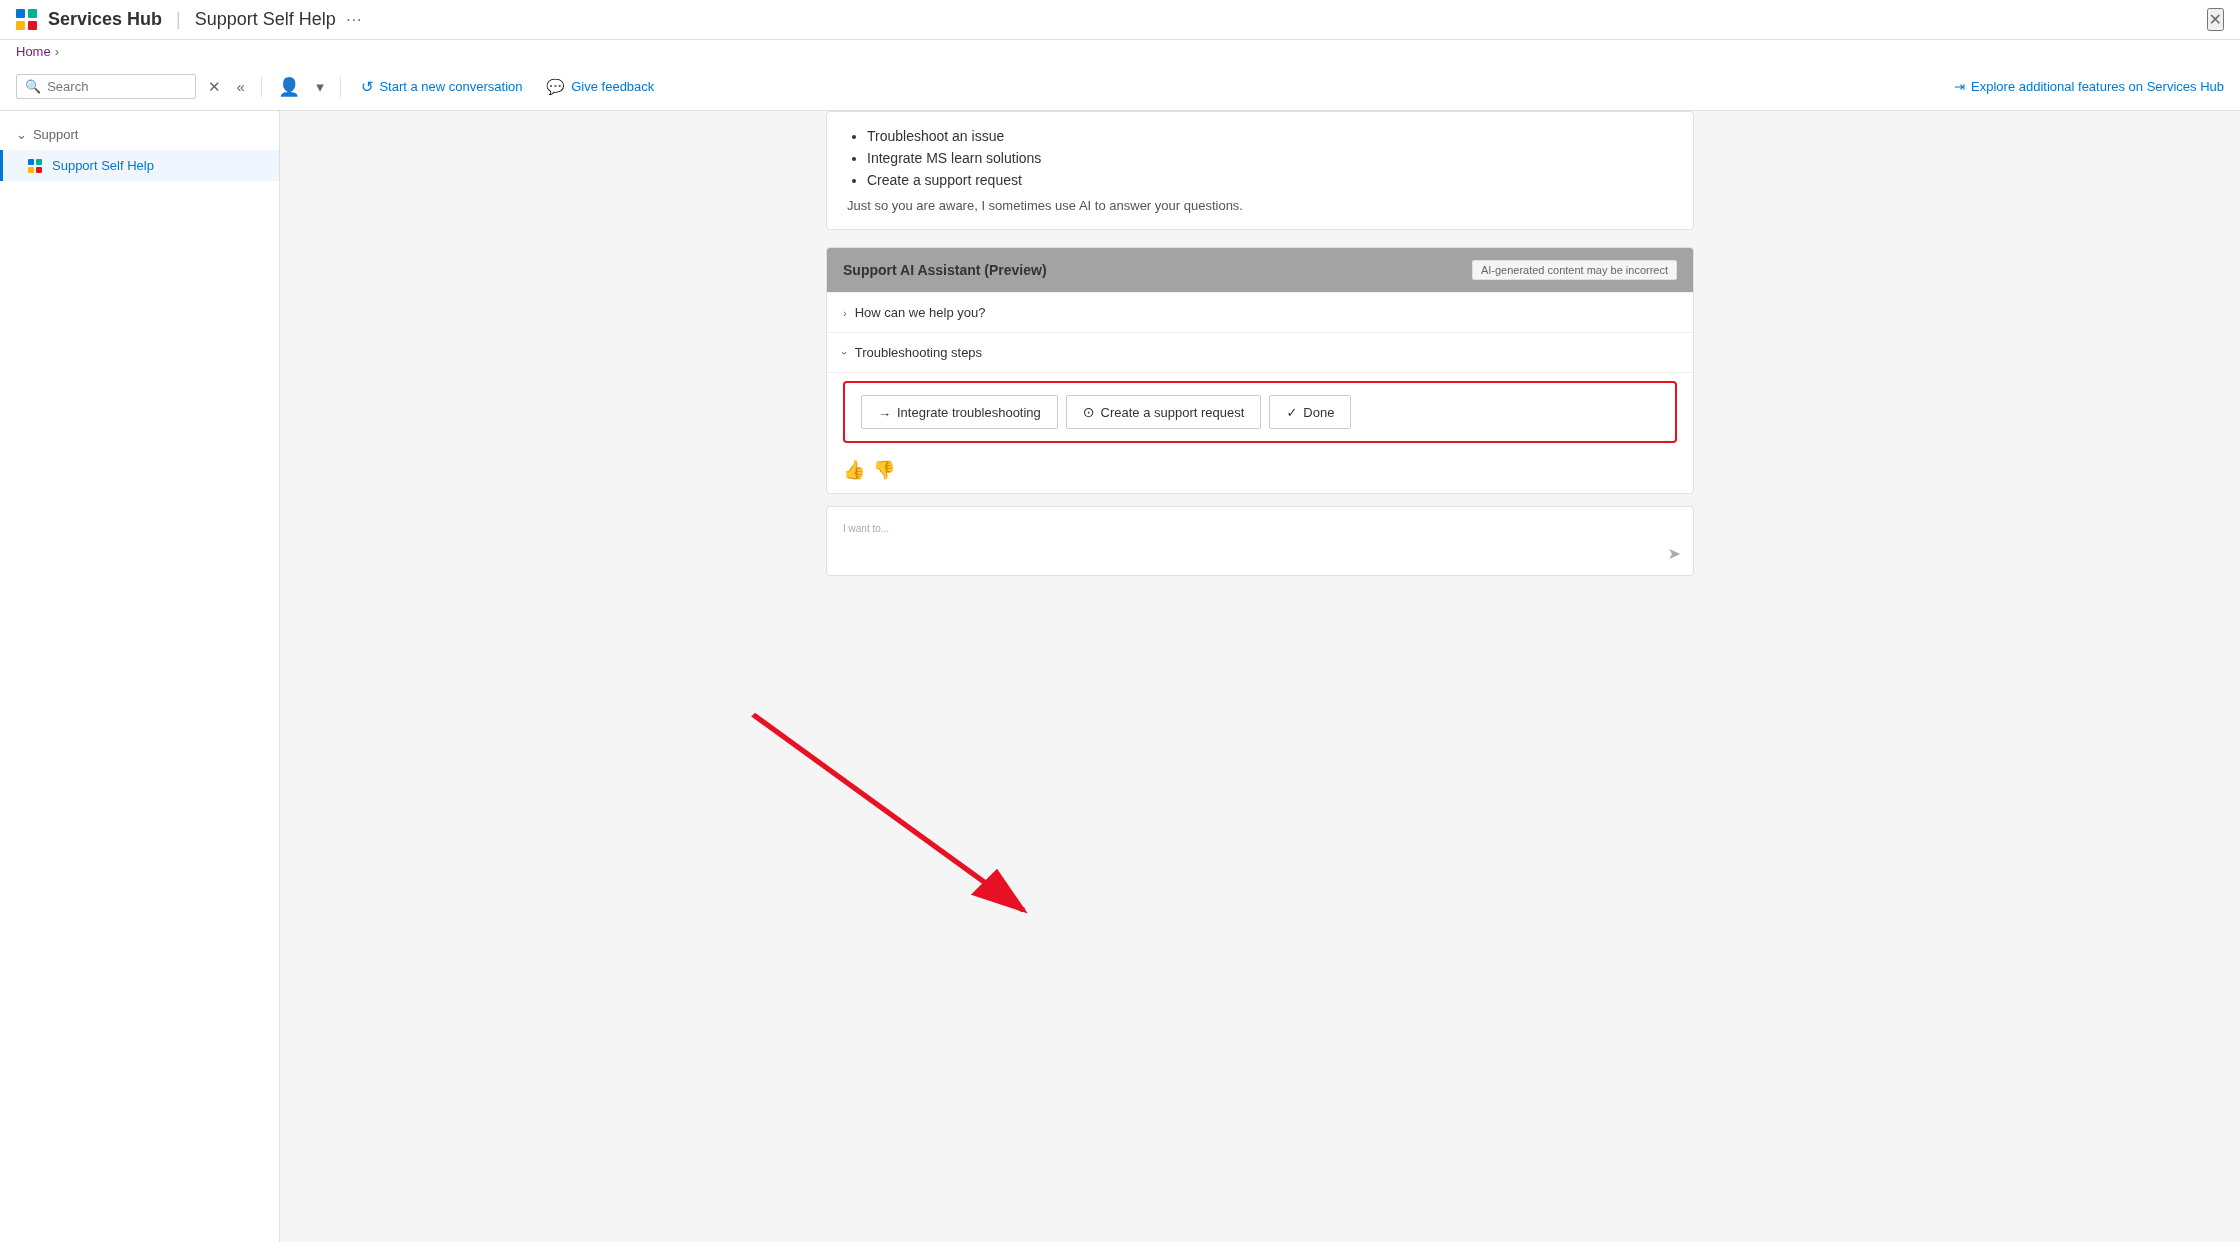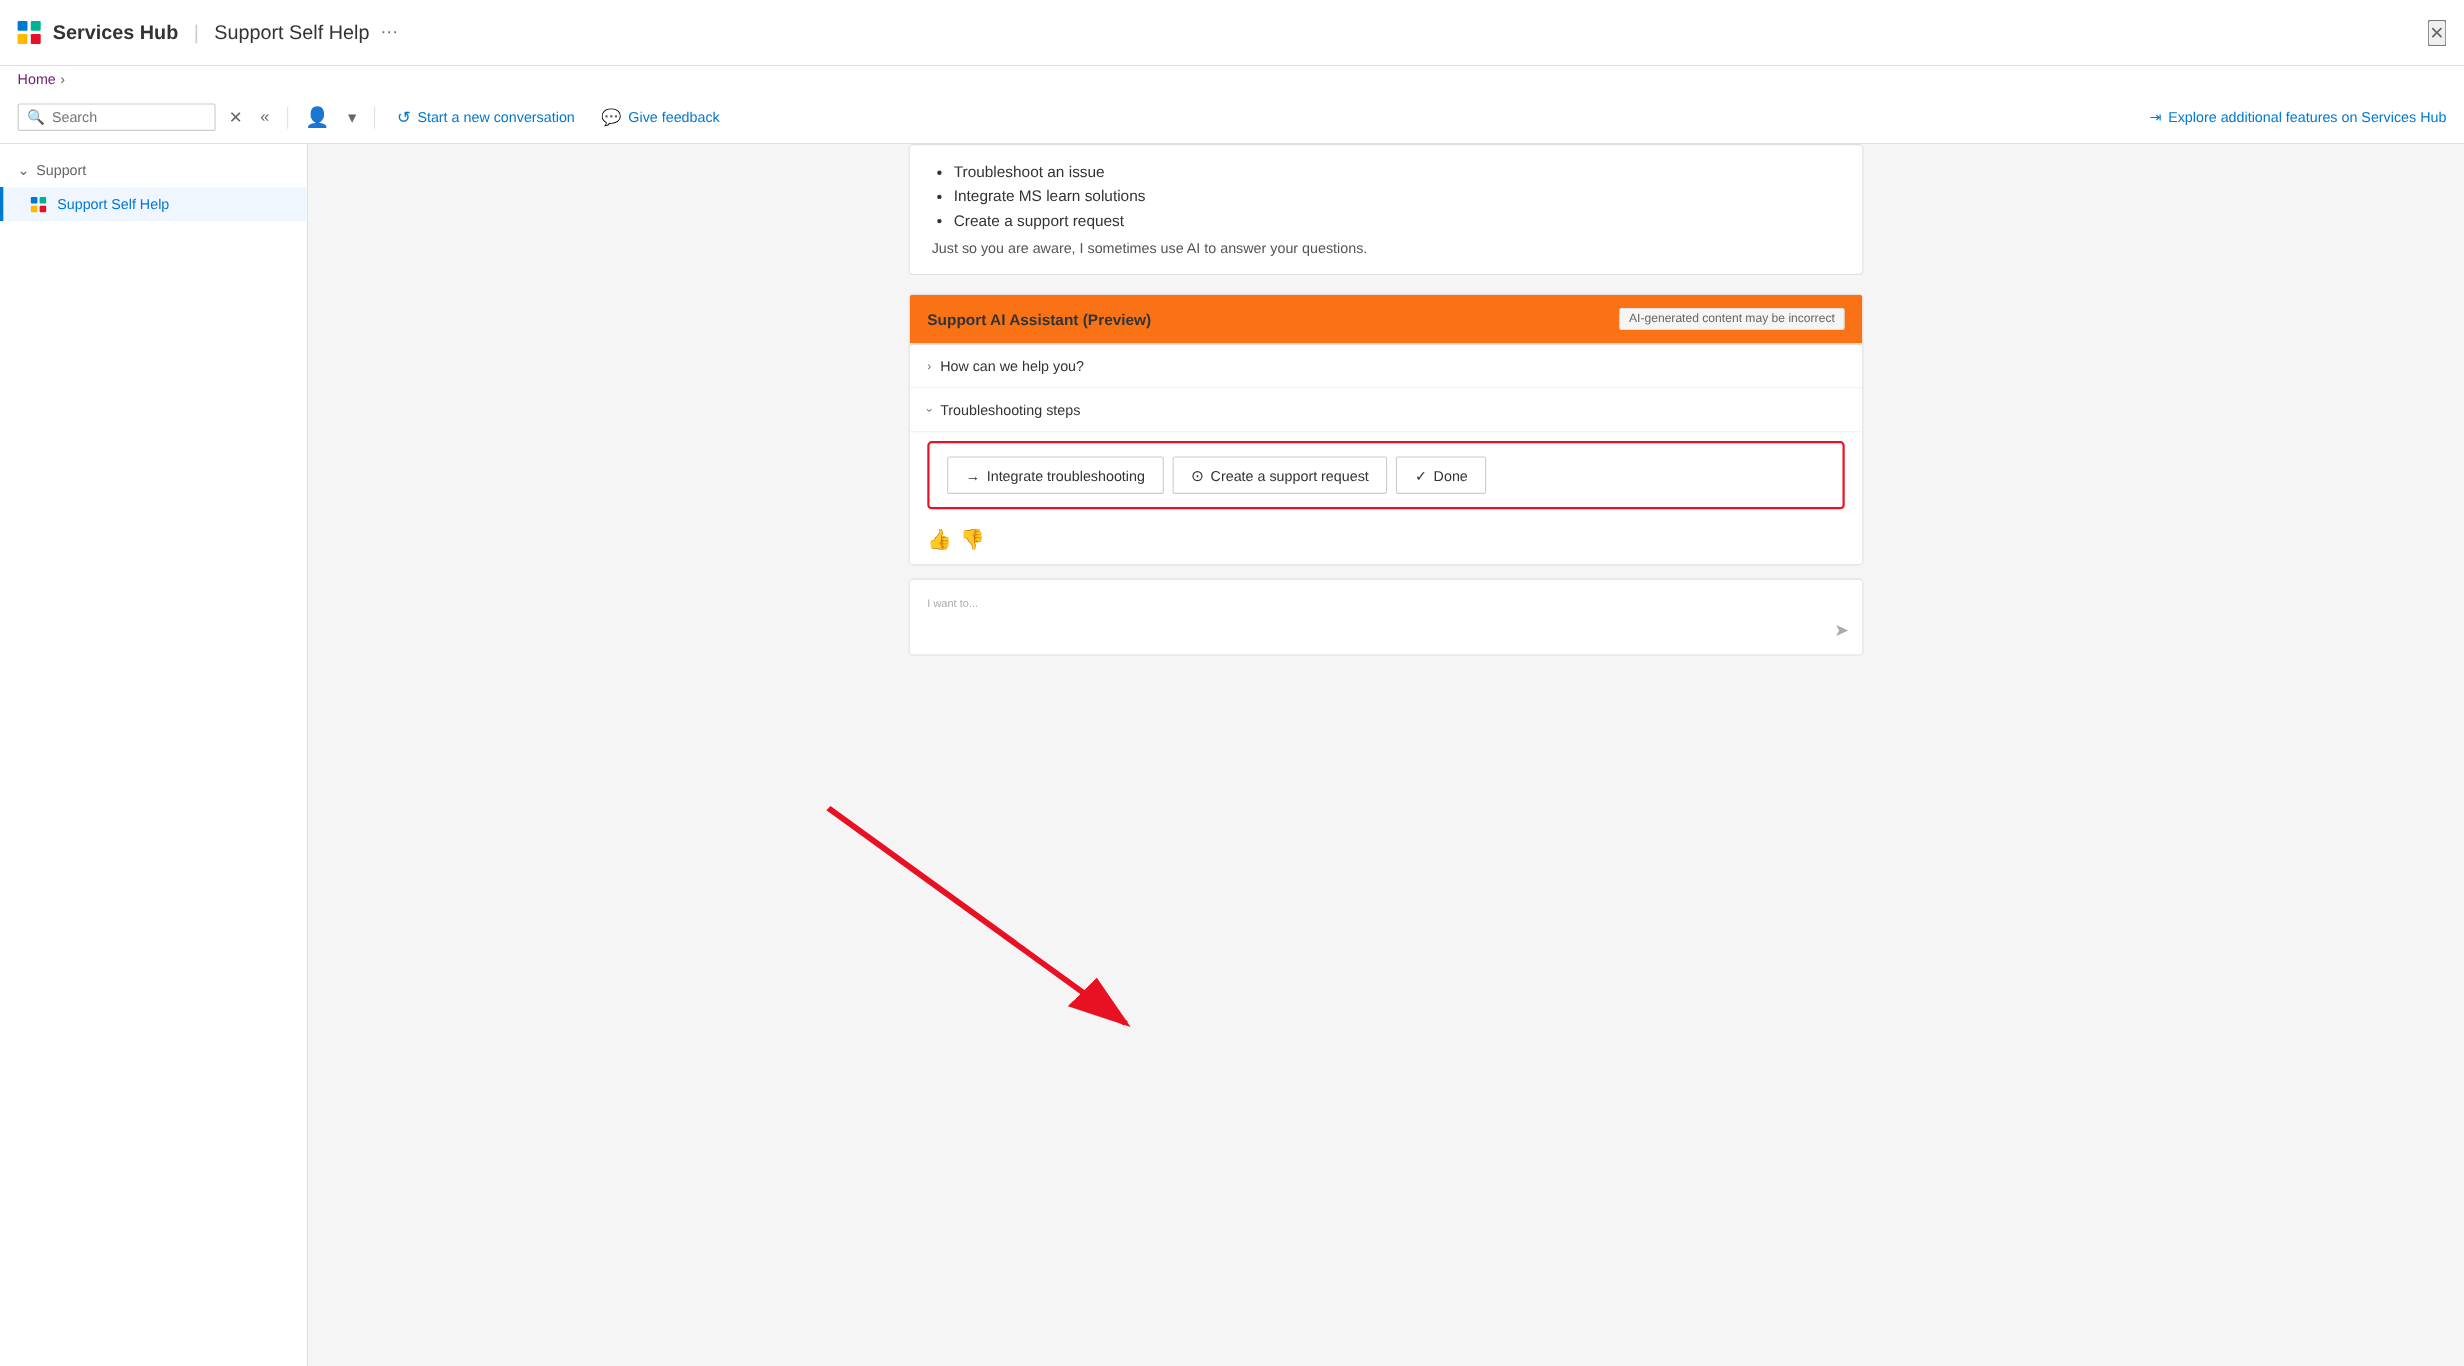--- a/index.html
+++ b/index.html
@@ -1,21 +1,21 @@
 <!DOCTYPE html>
 <html><head>
   <meta charset="utf-8">
   <style>
     * { box-sizing: border-box; margin: 0; padding: 0; }
     body { font-family: 'Segoe UI', Arial, sans-serif; background: #fff; color: #333; font-size: 14px; overflow: hidden; }
 
     
     .title-bar {
       display: flex; align-items: center; padding: 8px 16px;
-      border-bottom: 1px solid #e0e0e0; background: #fff; height: 60px;
+      border-bottom: 1px solid #e0e0e0; background: #fff; height: 40px;
     }
     .title-bar-left { display: flex; align-items: center; gap: 10px; flex: 1; }
     .title-logo { display: flex; gap: 3px; flex-wrap: wrap; width: 22px; }
     .title-logo span { width: 9px; height: 9px; border-radius: 1px; }
     .logo-blue { background: #0078d4; }
     .logo-green { background: #00b294; }
     .logo-yellow { background: #ffb900; }
     .logo-red { background: #e81123; }
     .title-text { font-size: 18px; font-weight: 600; color: #333; }
     .title-separator { color: #ccc; margin: 0 4px; font-weight: 300; font-size: 18px; }
@@ -79,21 +79,21 @@
     .bullet-list li { margin-bottom: 6px; font-size: 14px; color: #333; }
     .ai-note { font-size: 13px; color: #555; margin-top: 10px; }
 
     
     .ai-card {
       background: #fff; border: 1px solid #e0e0e0; border-radius: 4px;
       margin-bottom: 12px; overflow: hidden;
     }
     .ai-card-header {
       display: flex; justify-content: space-between; align-items: center;
-      padding: 12px 16px; background: #f97316; border-bottom: 1px solid #f0f0f0;
+      padding: 12px 16px; background: #a3a3a3; border-bottom: 1px solid #f0f0f0;
     }
     .ai-card-title { font-size: 14px; font-weight: 600; color: #333; }
     .ai-badge {
       background: #f5f5f5; border: 1px solid #e0e0e0; border-radius: 2px;
       font-size: 11px; color: #666; padding: 3px 8px;
     }
 
     
     .collapsible-section { border-bottom: 1px solid #f0f0f0; }
     .collapsible-header {

